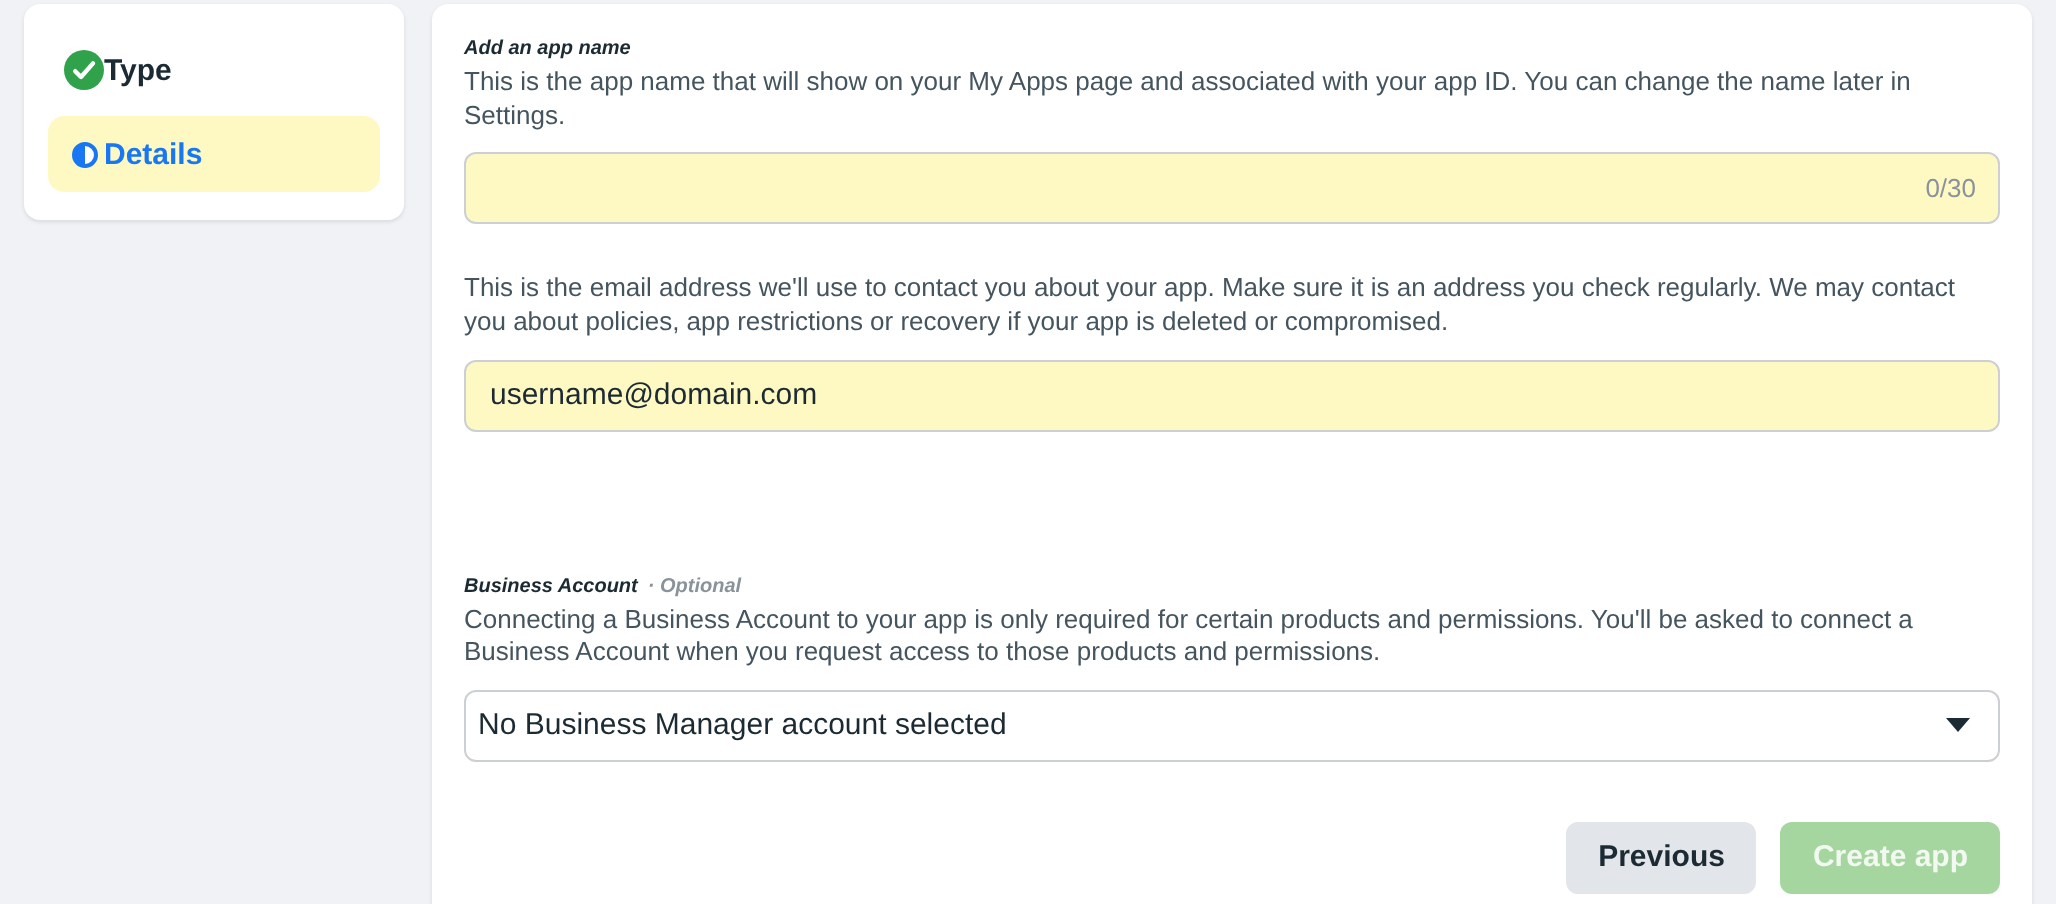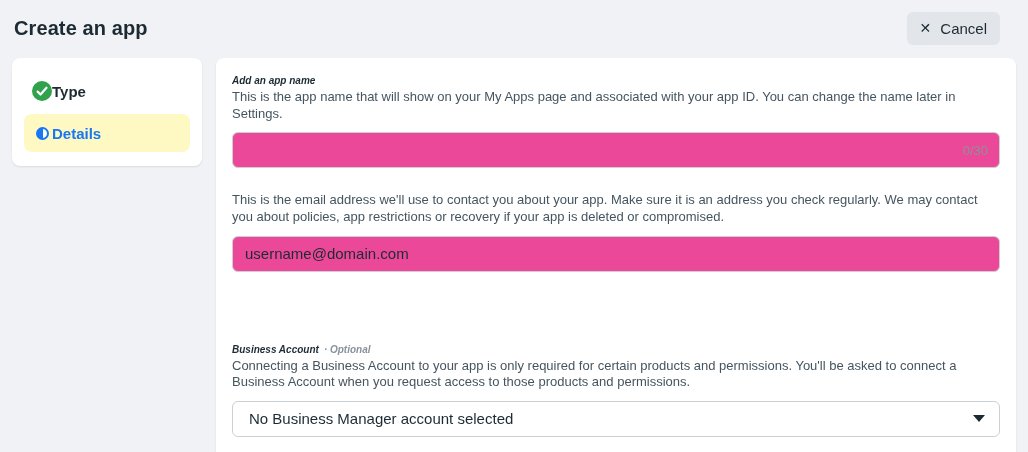--- a/index.html
+++ b/index.html
@@ -123,40 +123,40 @@
   .text-input {
     width: 100%;
     height: 36px;
     border: 1px solid #ccd0d5;
     border-radius: 6px;
     padding: 0 12px;
     font-family: inherit;
     font-size: 15px;
     color: #1c2b33;
     outline: none;
-    background: #ec4899;
+    background: #fef9c3;
   }
   .text-input.with-counter { padding-right: 48px; }
   .char-counter {
     position: absolute;
     right: 12px;
     top: 50%;
     transform: translateY(-50%);
     font-size: 13px;
     color: #8a939b;
     pointer-events: none;
   }
   .select-box {
     display: flex;
     align-items: center;
     justify-content: space-between;
     height: 36px;
     border: 1px solid #ccd0d5;
     border-radius: 6px;
-    padding: 0 14px 0 16px;
+    padding: 0 14px 0 6px;
     background: #fff;
     font-size: 15px;
     color: #1c2b33;
     cursor: pointer;
   }
   .caret-down {
     width: 0;
     height: 0;
     border-left: 6px solid transparent;
     border-right: 6px solid transparent;
@@ -181,27 +181,20 @@
     cursor: pointer;
   }
   .btn-secondary { background: #e2e5e9; color: #1c2b33; }
   .btn-primary-disabled { background: #a6d6a0; color: #f2f9f1; cursor: default; }
 </style>
 </head>
 <body>
 
 <div class="page">
 
-  <header class="topbar">
-    <h1>Create an app</h1>
-    <button class="cancel-btn">
-        <span class="x-glyph">✕</span>
-        <span>Cancel</span>
-      </button>
-  </header>
 
   <div class="content">
 
     <aside class="steps-card">
       <div class="step">
         <span class="step-icon">
           <svg width="20" height="20" viewBox="0 0 20 20">
             <circle cx="10" cy="10" r="10" fill="#31a24c"></circle>
             <path d="M5.6 10.6l2.9 2.9 6-6.8" stroke="#ffffff" stroke-width="2.2" fill="none" stroke-linecap="round" stroke-linejoin="round"></path>
           </svg>

